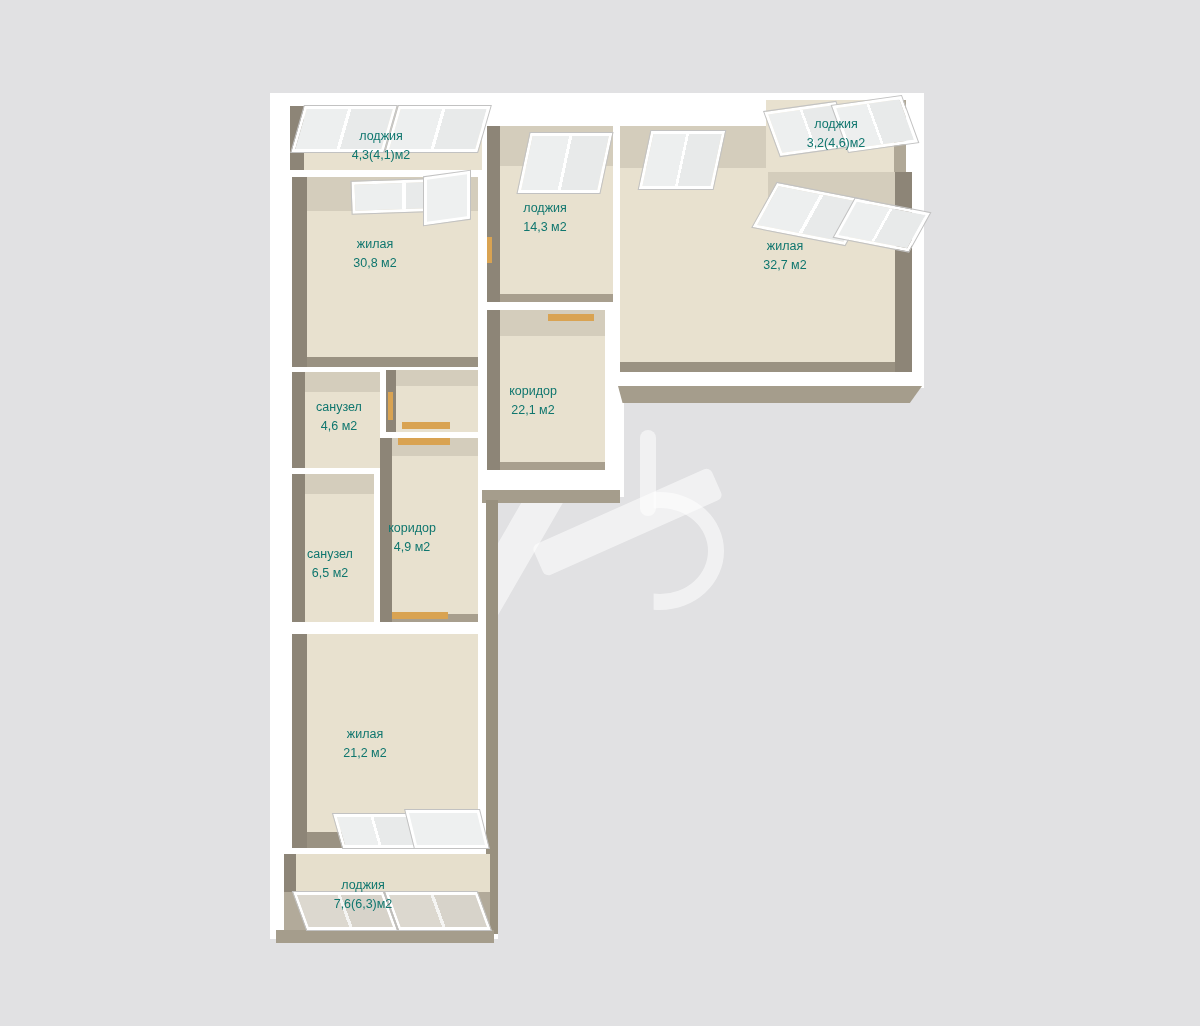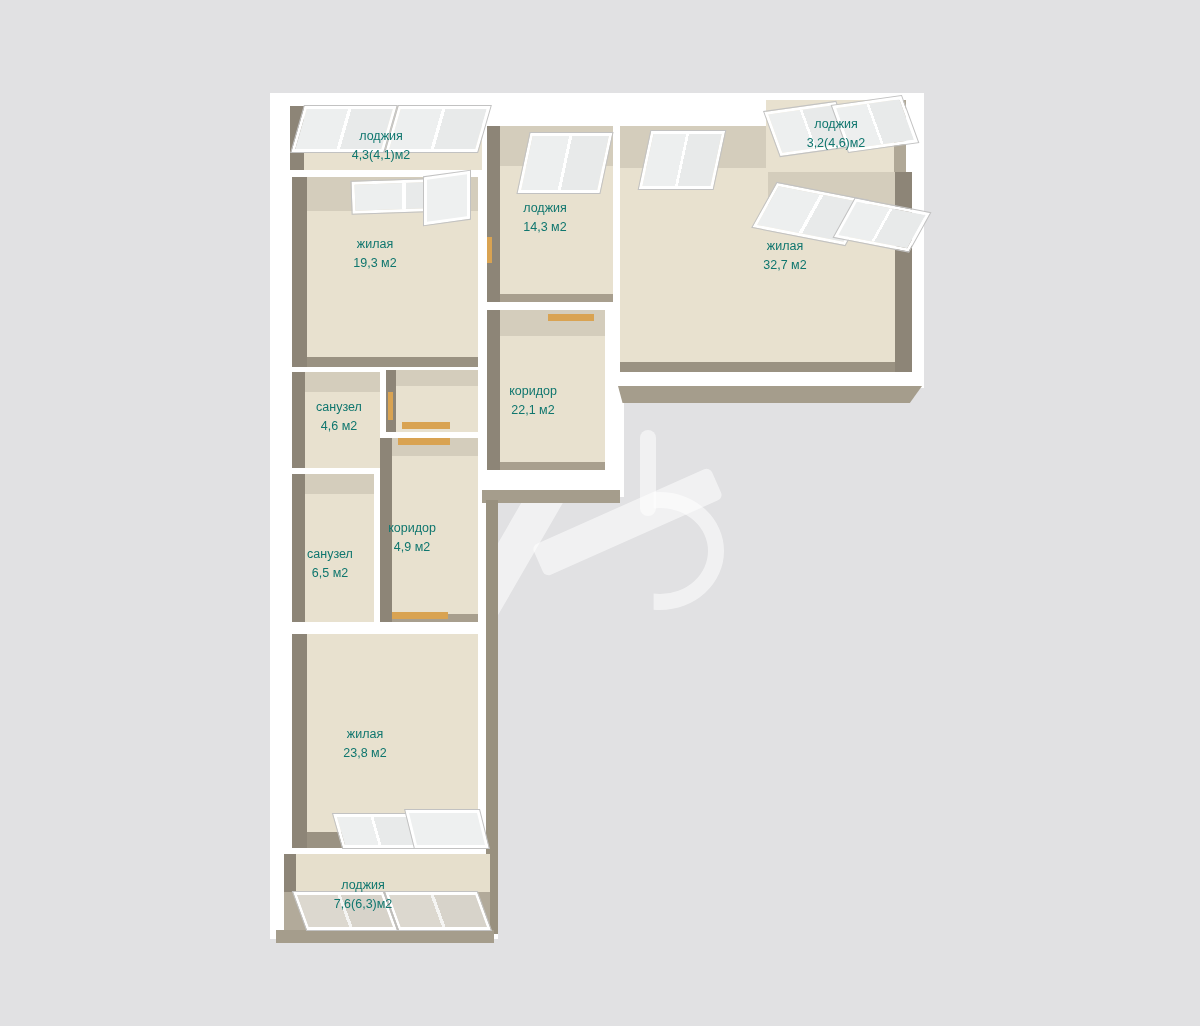--- a/index.html
+++ b/index.html
@@ -164,21 +164,21 @@
   <div class="door" id="d-csm-top"></div>
   <div class="door" id="d-csm-bot"></div>
   <div class="door" id="d-k-left"></div>
 
   <div class="lab" id="L0">
     <span>лоджия</span>
     <span>4,3(4,1)м2</span>
   </div>
   <div class="lab" id="L1">
     <span>жилая</span>
-    <span>19,3 м2</span>
+    <span>30,8 м2</span>
   </div>
   <div class="lab" id="L2">
     <span>лоджия</span>
     <span>14,3 м2</span>
   </div>
   <div class="lab" id="L3">
     <span>жилая</span>
     <span>32,7 м2</span>
   </div>
   <div class="lab" id="L4">
@@ -196,20 +196,20 @@
   <div class="lab" id="L7">
     <span>санузел</span>
     <span>6,5 м2</span>
   </div>
   <div class="lab" id="L8">
     <span>коридор</span>
     <span>4,9 м2</span>
   </div>
   <div class="lab" id="L9">
     <span>жилая</span>
-    <span>23,8 м2</span>
+    <span>21,2 м2</span>
   </div>
   <div class="lab" id="L10">
     <span>лоджия</span>
     <span>7,6(6,3)м2</span>
   </div>
 
 </div>
 
 </body></html>

